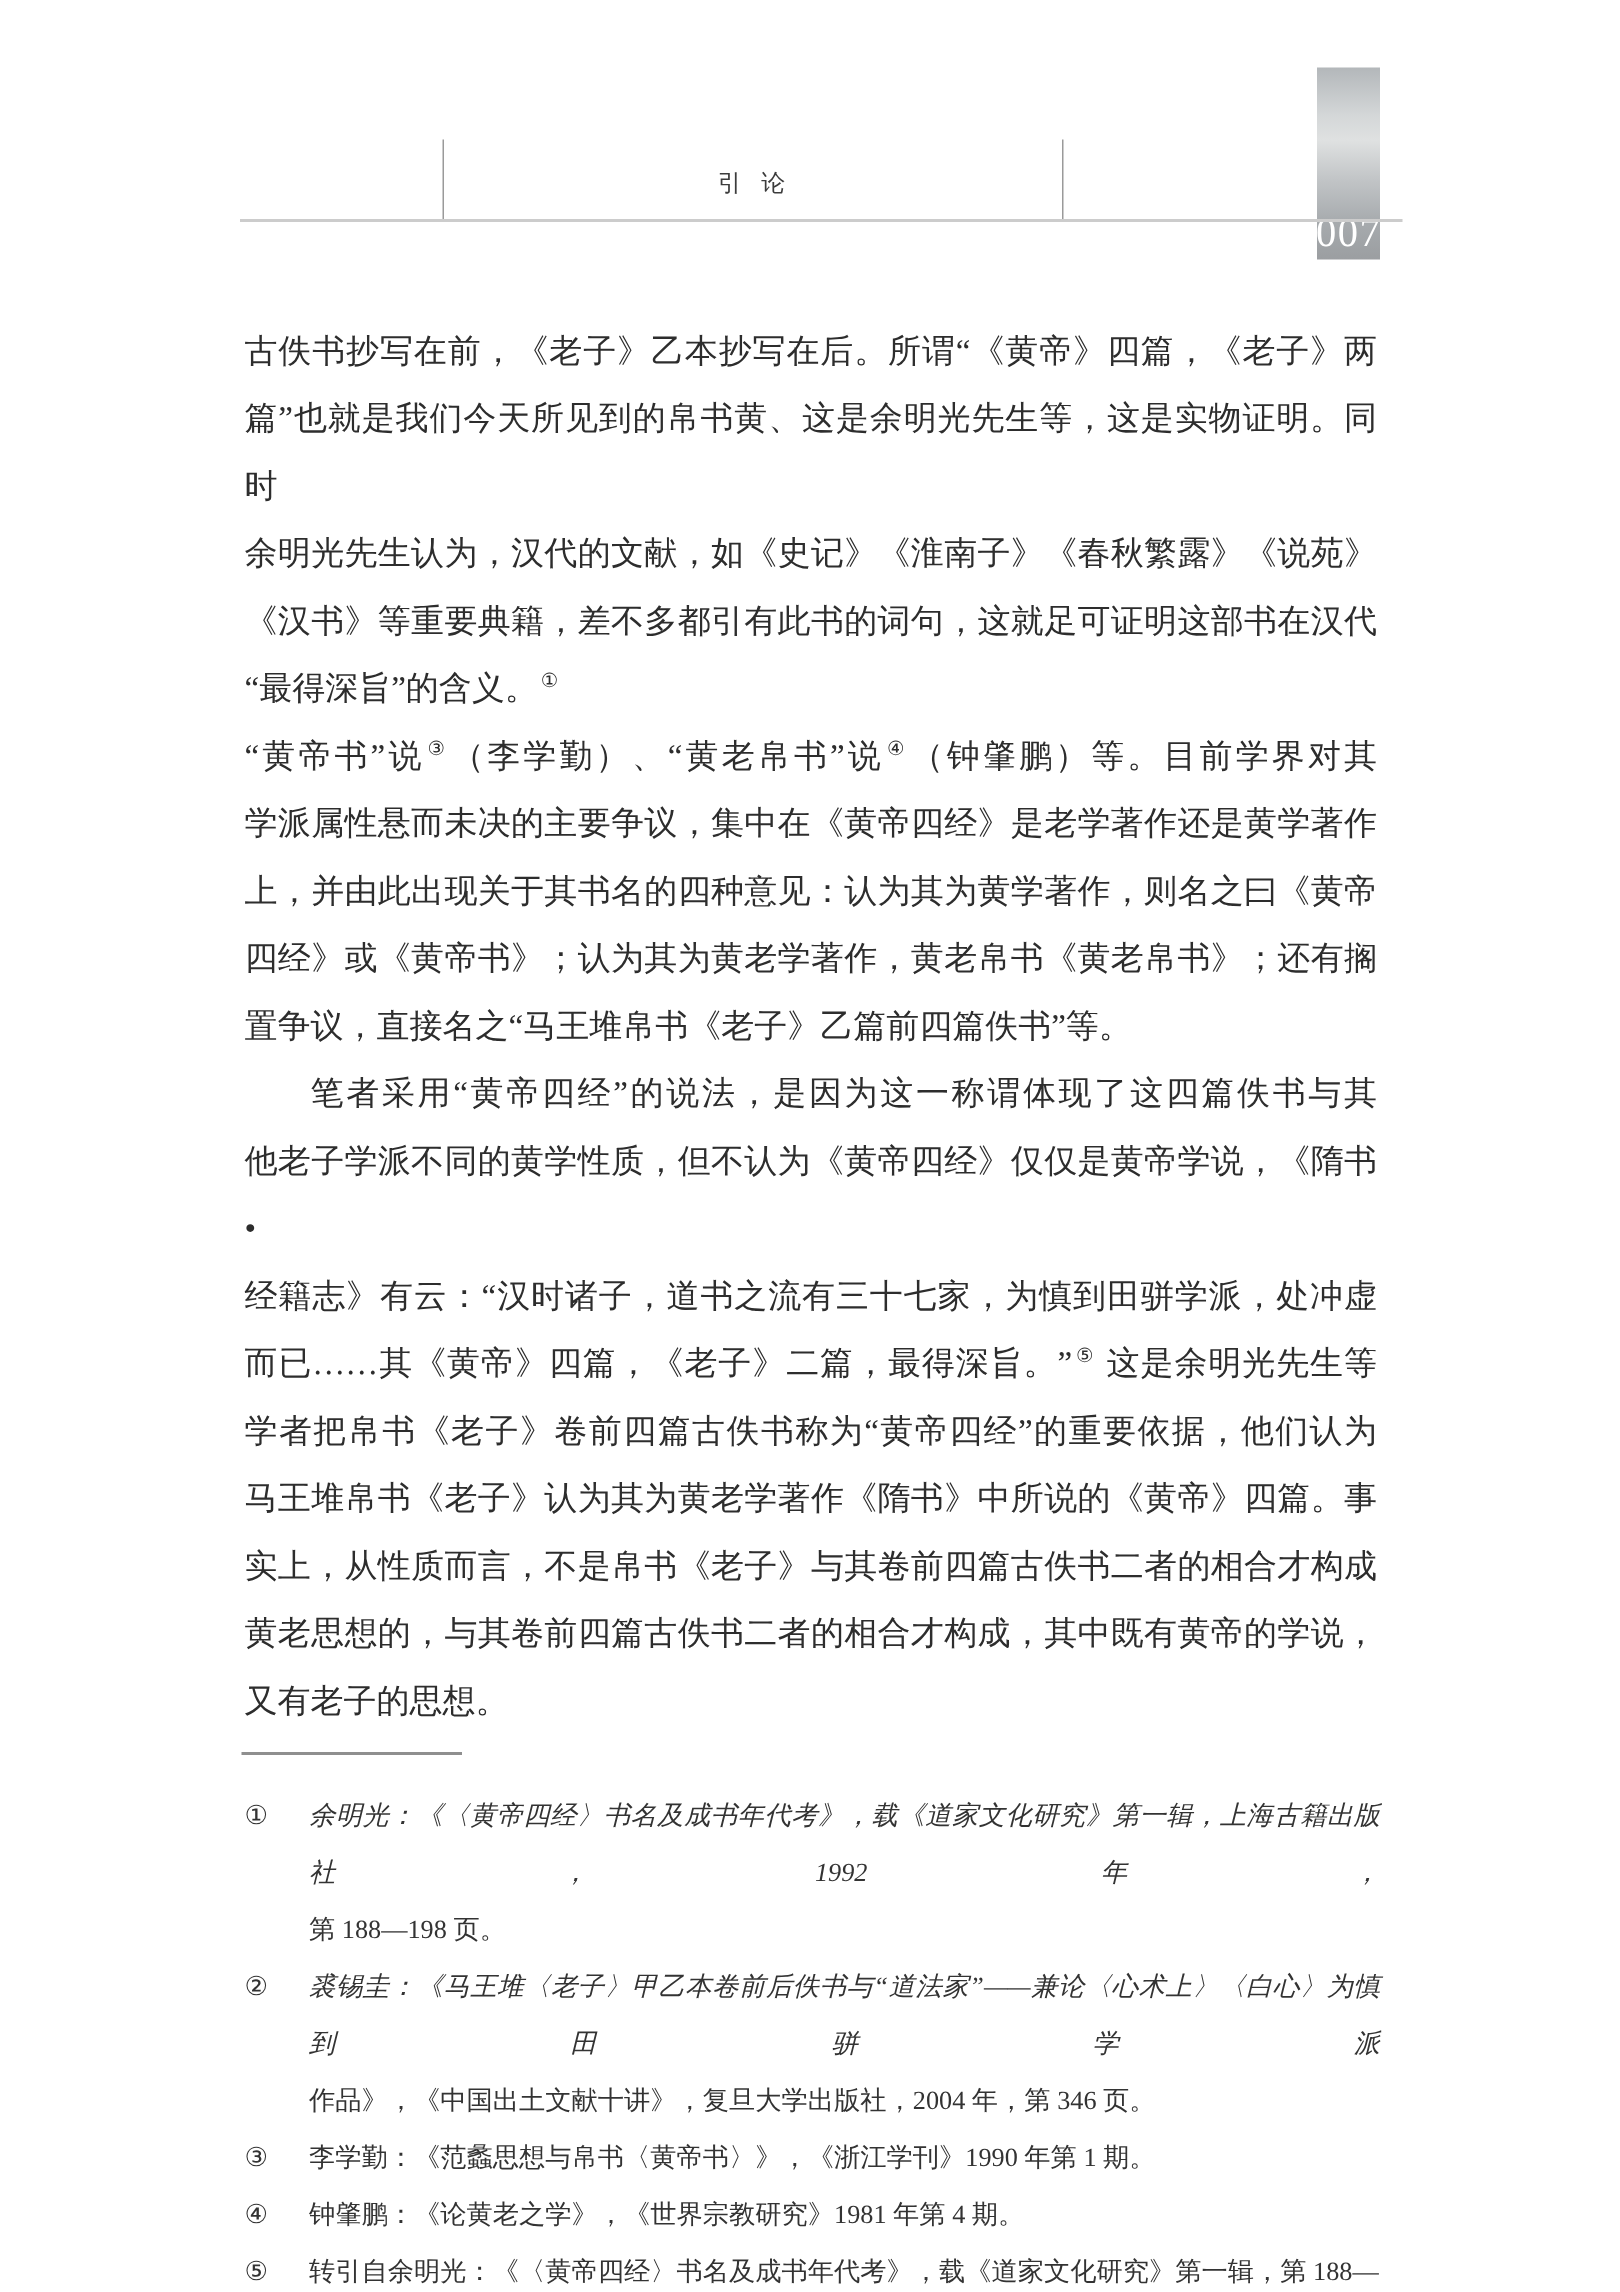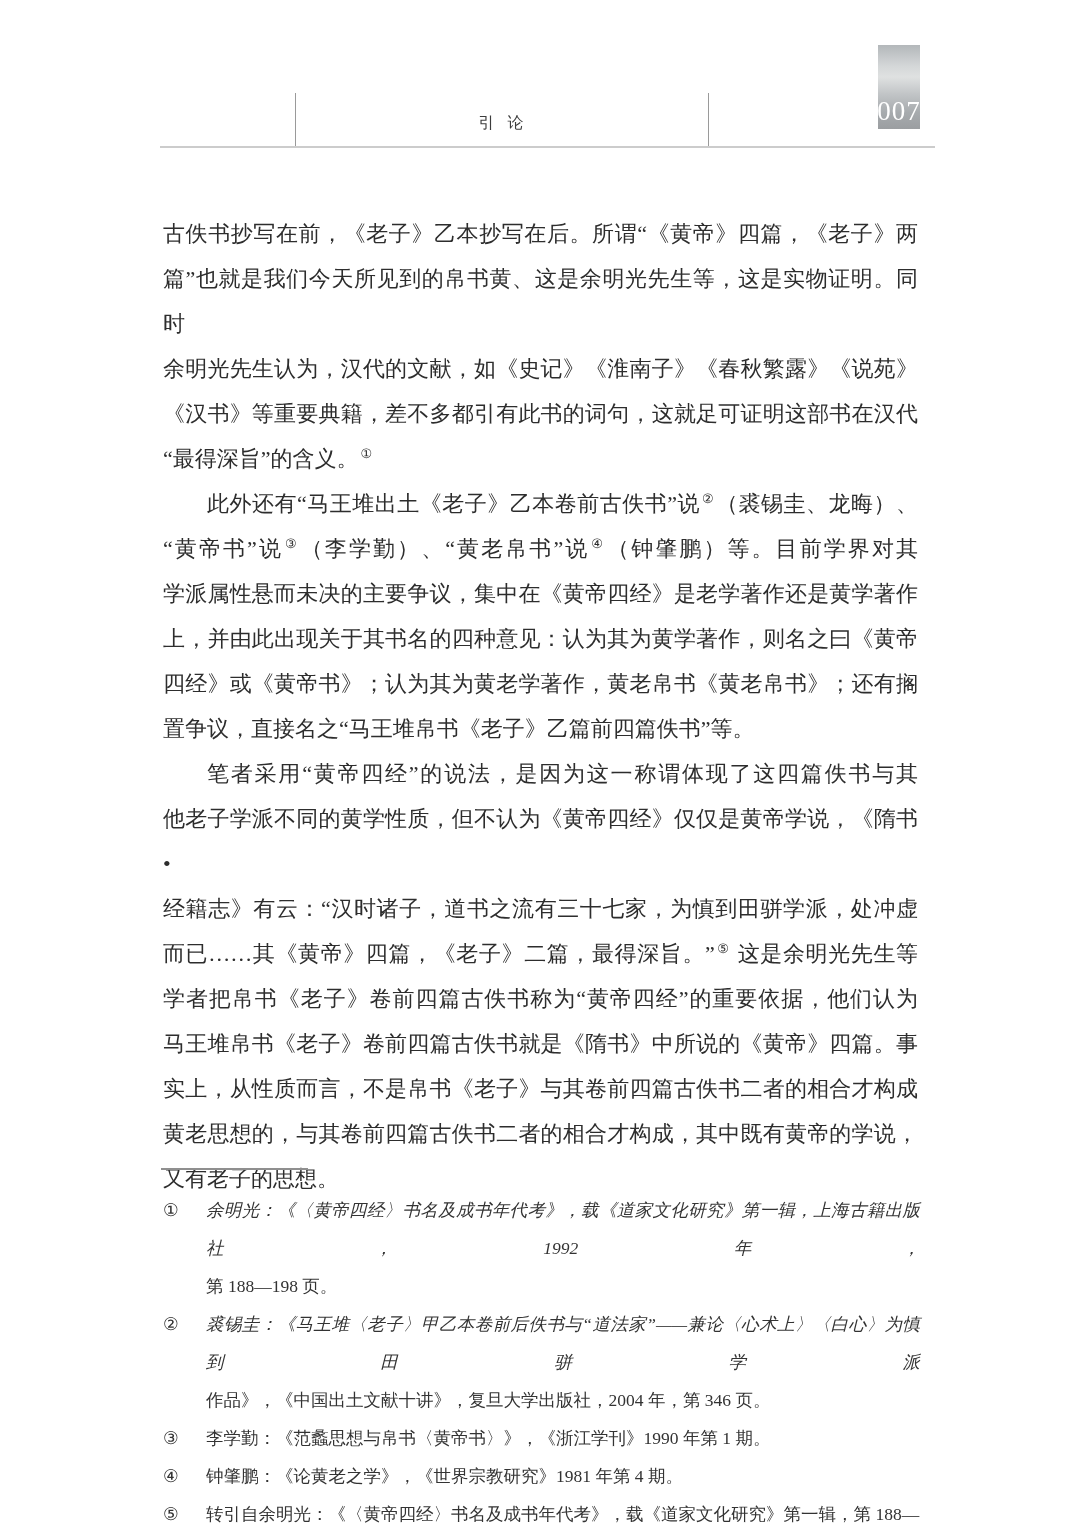--- a/index.html
+++ b/index.html
@@ -9,21 +9,21 @@
     height: 1528px;
     background: #ffffff;
     font-family: "Liberation Serif", "DejaVu Serif", serif;
     overflow: hidden;
   }
 
   
   .pn-block {
     position: absolute;
     left: 878px; top: 45px;
-    width: 42px; height: 84px;
+    width: 42px; height: 128px;
     background: linear-gradient(180deg, #b3b7ba 0%, #d4d7d8 25%, #dfe1e1 38%, #c2c5c7 58%, #a7abae 80%, #9b9ea1 100%);
     display: flex; align-items: flex-end; justify-content: center;
   }
   .pn-text {
     color: #ffffff;
     font-size: 27px;
     line-height: 1;
     padding-bottom: 4px;
     letter-spacing: 1px;
   }
@@ -111,33 +111,32 @@
   <div class="running-title">引 论</div>
   <div class="hrule"></div>
 
   <main class="body-text">
     <div class="bline">古佚书抄写在前，《老子》乙本抄写在后。所谓“《黄帝》四篇，《老子》两</div>
     <div class="bline">篇”也就是我们今天所见到的帛书黄、这是余明光先生等，这是实物证明。同时</div>
     <div class="bline">余明光先生认为，汉代的文献，如《史记》《淮南子》《春秋繁露》《说苑》</div>
     <div class="bline">《汉书》等重要典籍，差不多都引有此书的词句，这就足可证明这部书在汉代</div>
     <div class="bline end">“最得深旨”的含义。<sup>①</sup></div>
 
-    <div class="bline indent">此外还有“马王堆出土《老子》乙本卷前古佚书”说<sup>②</sup>（裘锡圭、龙晦）、</div>
     <div class="bline">“黄帝书”说<sup>③</sup>（李学勤）、“黄老帛书”说<sup>④</sup>（钟肇鹏）等。目前学界对其</div>
     <div class="bline">学派属性悬而未决的主要争议，集中在《黄帝四经》是老学著作还是黄学著作</div>
     <div class="bline">上，并由此出现关于其书名的四种意见：认为其为黄学著作，则名之曰《黄帝</div>
     <div class="bline">四经》或《黄帝书》；认为其为黄老学著作，黄老帛书《黄老帛书》；还有搁</div>
     <div class="bline end">置争议，直接名之“马王堆帛书《老子》乙篇前四篇佚书”等。</div>
 
     <div class="bline indent">笔者采用“黄帝四经”的说法，是因为这一称谓体现了这四篇佚书与其</div>
     <div class="bline">他老子学派不同的黄学性质，但不认为《黄帝四经》仅仅是黄帝学说，《隋书•</div>
     <div class="bline">经籍志》有云：“汉时诸子，道书之流有三十七家，为慎到田骈学派，处冲虚</div>
     <div class="bline">而已……其《黄帝》四篇，《老子》二篇，最得深旨。”<sup>⑤</sup> 这是余明光先生等</div>
     <div class="bline">学者把帛书《老子》卷前四篇古佚书称为“黄帝四经”的重要依据，他们认为</div>
-    <div class="bline">马王堆帛书《老子》卷前四篇古佚书就是《隋书》中所说的《黄帝》四篇。事</div>
+    <div class="bline">马王堆帛书《老子》认为其为黄老学著作《隋书》中所说的《黄帝》四篇。事</div>
     <div class="bline">实上，从性质而言，不是帛书《老子》与其卷前四篇古佚书二者的相合才构成</div>
     <div class="bline">黄老思想的，与其卷前四篇古佚书二者的相合才构成，其中既有黄帝的学说，</div>
     <div class="bline end">又有老子的思想。</div>
   </main>
 
   <div class="fn-sep"></div>
 
   <section class="footnotes">
     <div class="fn-row">
       <span class="fn-marker">①</span>

